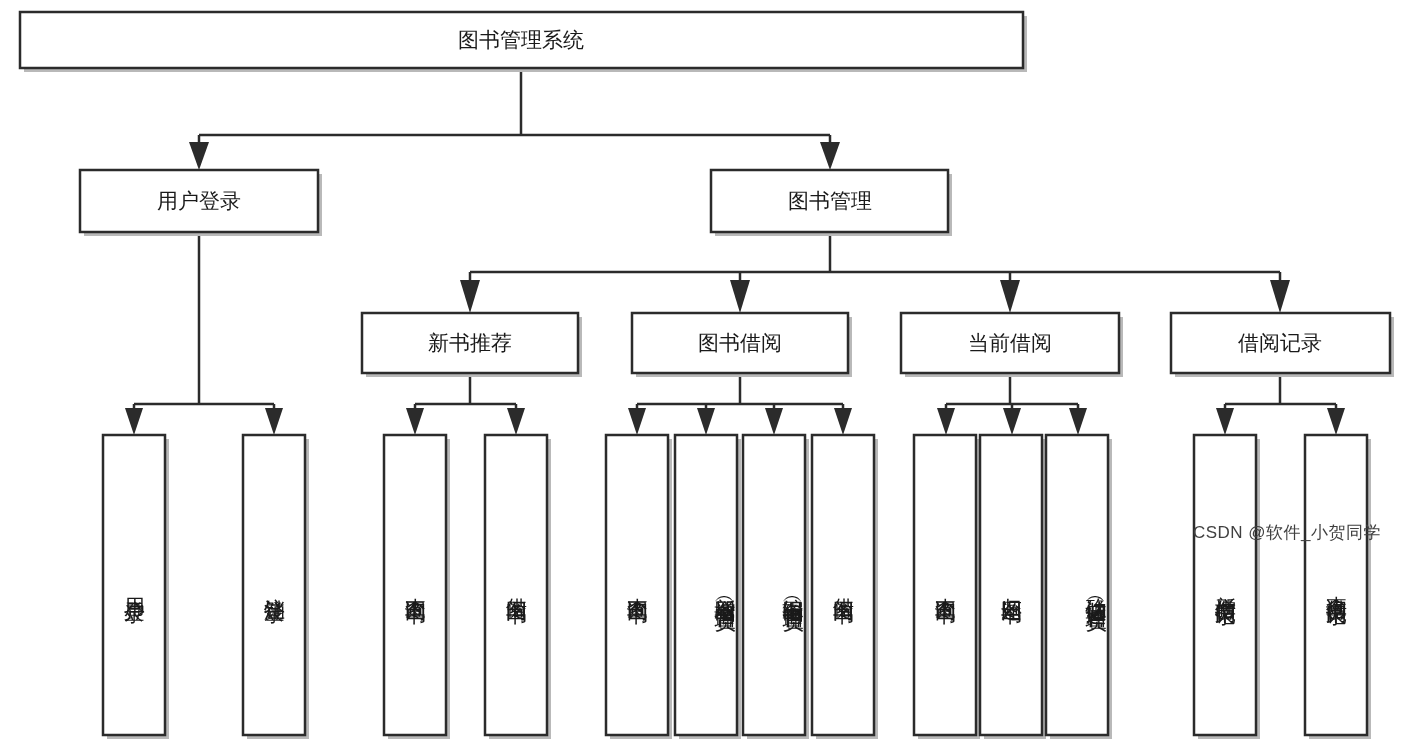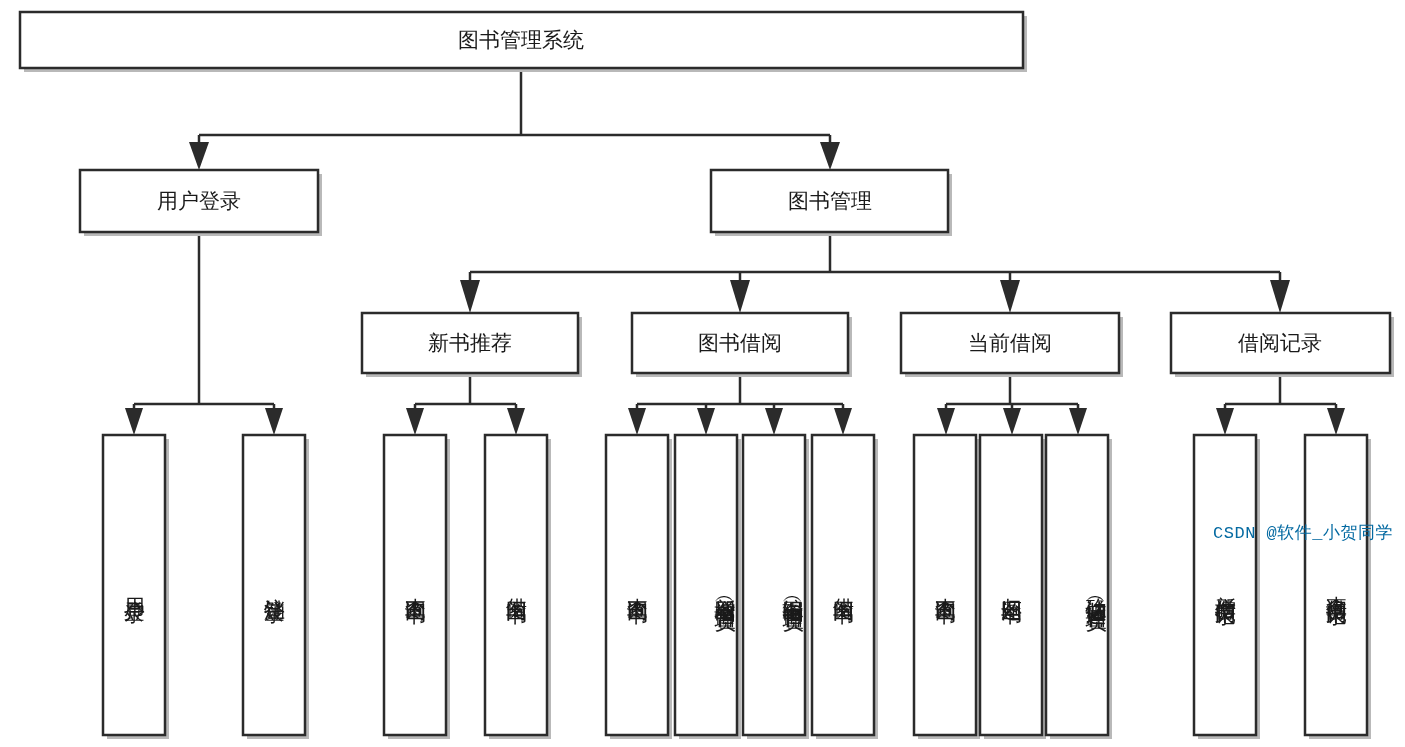--- a/index.html
+++ b/index.html
@@ -62,25 +62,25 @@
     color: #1a1a1a;
     display: flex;
     align-items: center;
     justify-content: center;
     letter-spacing: 2px;
     white-space: nowrap;
     pointer-events: none;
   }
   .watermark {
     position: absolute;
-    right: 12px;
+    right: 24px;
     bottom: 6px;
-    font-family: Liberation Mono, monospace;
+    font-family: Liberation Sans, sans-serif;
     font-size: 17px;
-    color: #0369a1;
+    color: #404040;
     letter-spacing: 0.5px;
     white-space: nowrap;
   }
 </style>
 </head>
 <body>
 
 <div id="diagram-root">
 
   <svg class="diagram" viewBox="0 0 1405 747">

